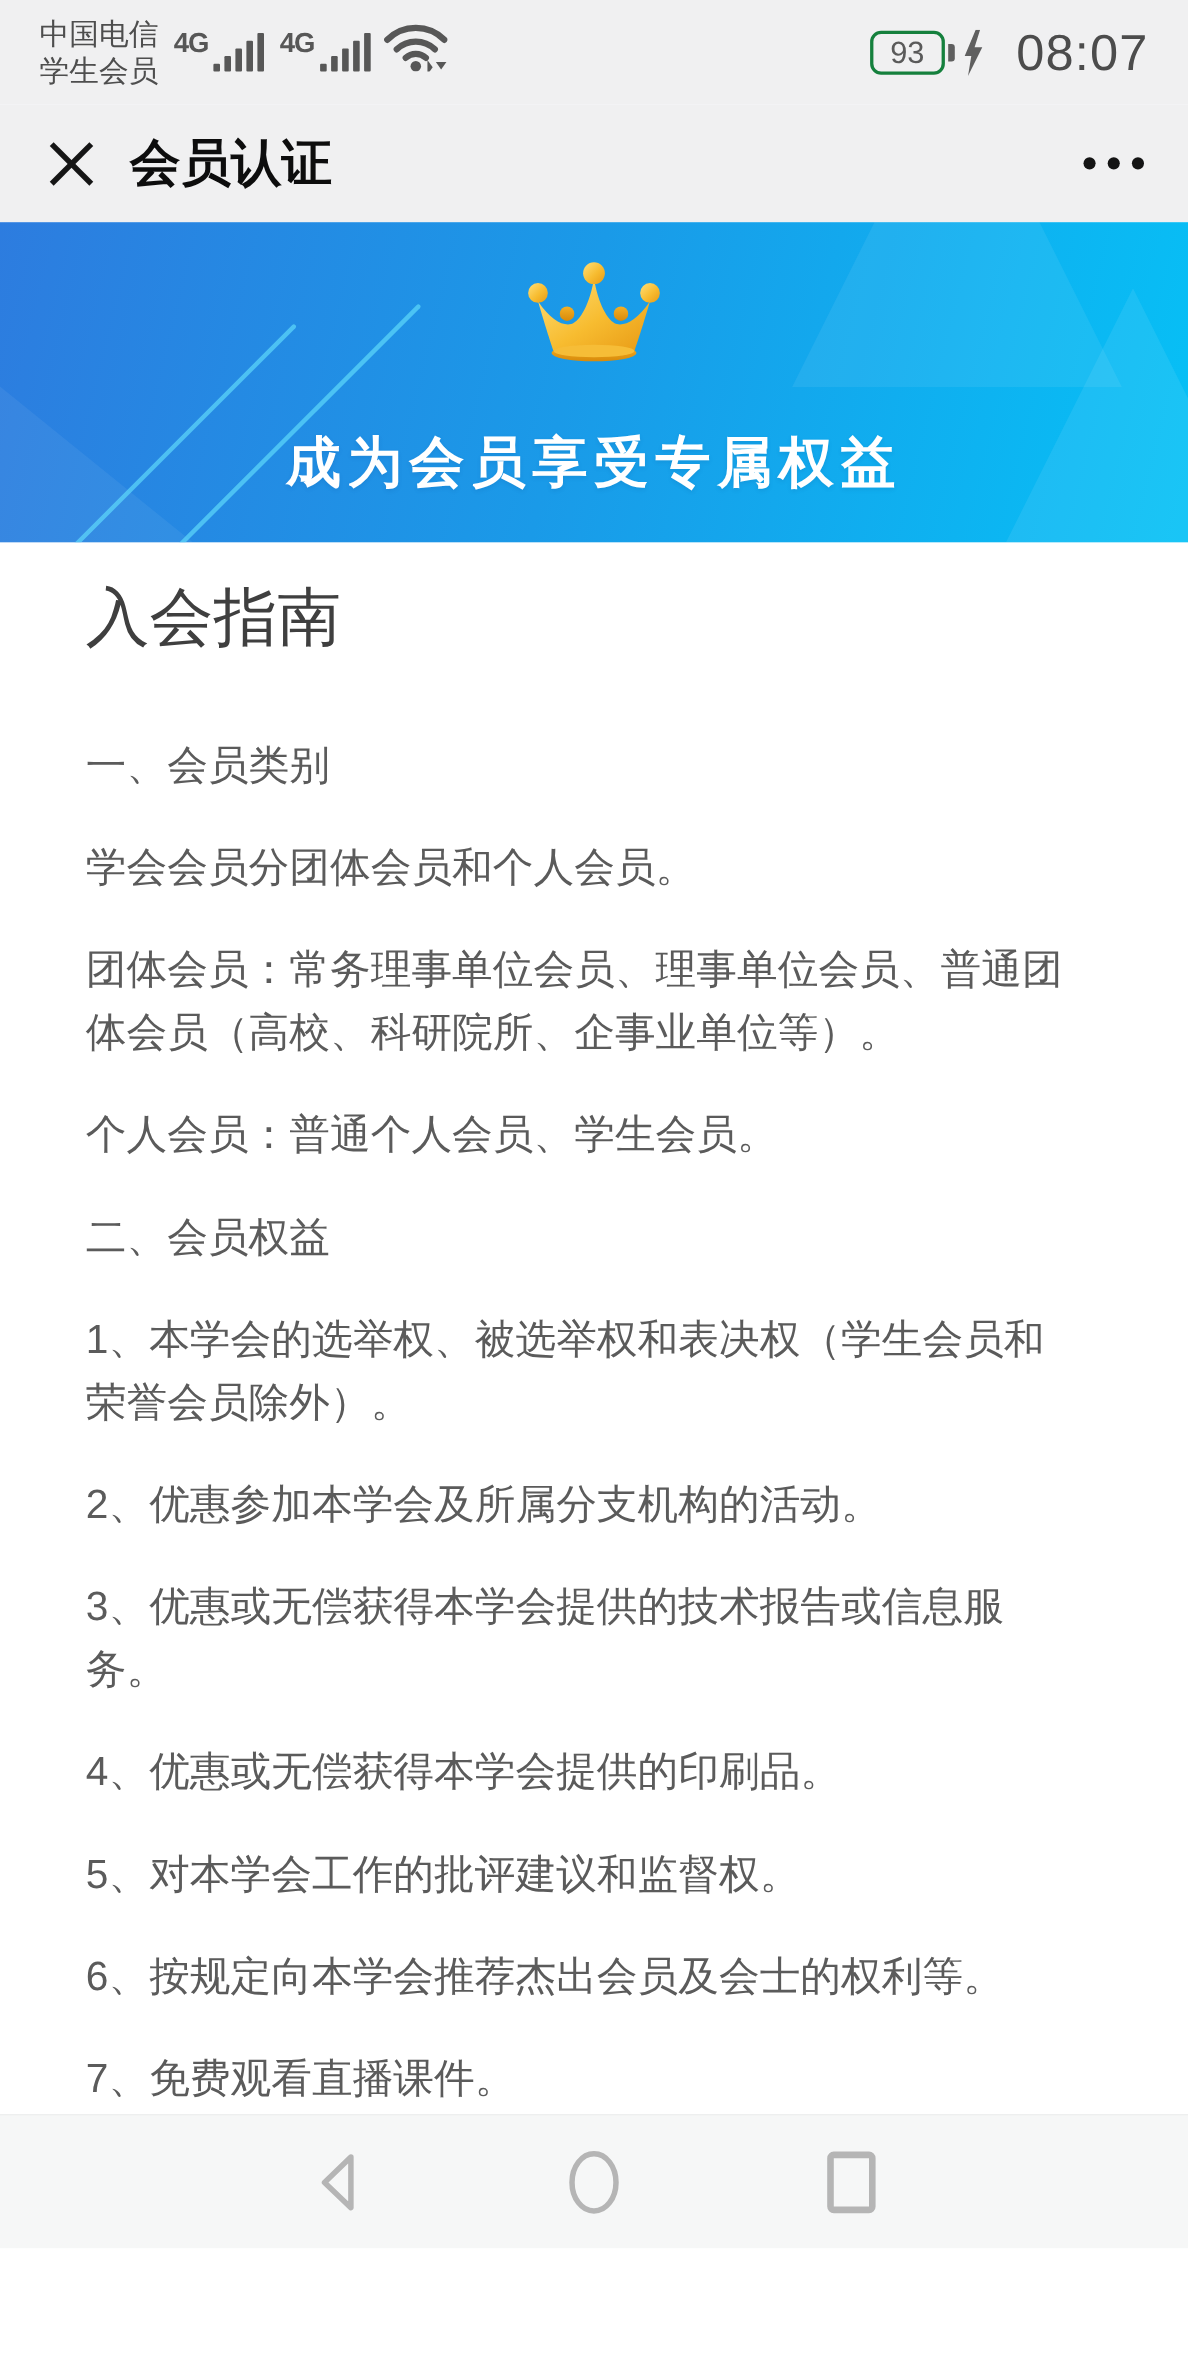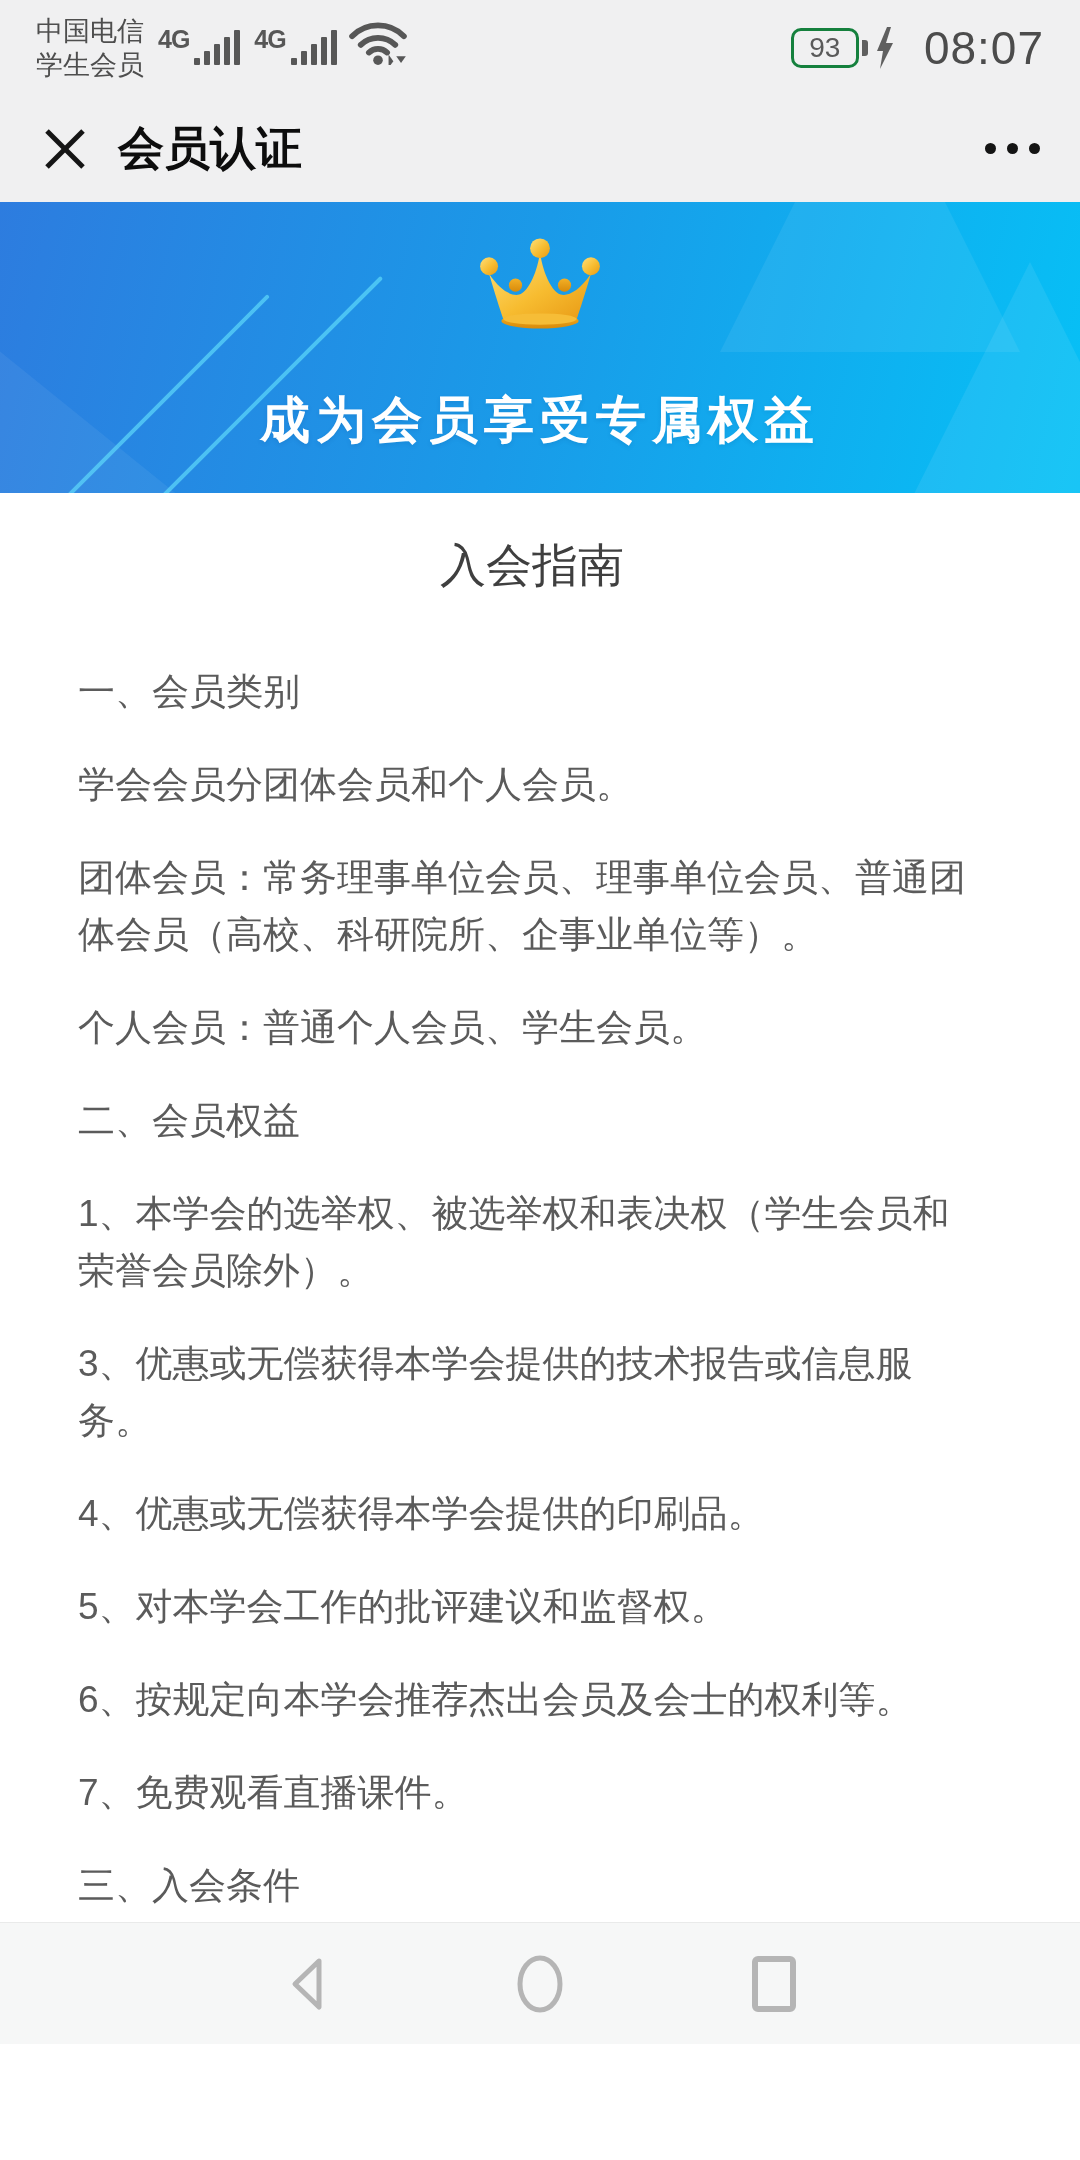--- a/index.html
+++ b/index.html
@@ -40,21 +40,21 @@
   .deco-line.l2 { width:330px; left:100px; top:190px; }
   .deco-tri { position:absolute; opacity:.10; background:#ffffff; }
   .tri-a { width:420px; height:420px; right:-160px; top:60px; clip-path:polygon(50% 0,100% 100%,0 100%); opacity:.08; }
   .tri-b { width:300px; height:300px; right:60px; top:-150px; clip-path:polygon(50% 0,100% 100%,0 100%); opacity:.07; }
   .tri-c { width:520px; height:420px; left:-60px; bottom:-230px; clip-path:polygon(0 0,100% 100%,0 100%); opacity:.06; }
   .crown { margin-top:36px; position:relative; }
   .slogan { margin-top:50px; color:#ffffff; font-size:50px; font-weight:800; letter-spacing:6px; white-space:nowrap; text-shadow:0 2px 4px rgba(0,60,120,.12); }
 
   
   .content { flex:1; background:#ffffff; padding:0 94px 0 78px; overflow:hidden; }
-  .guide-heading { text-align:center; font-size:46px; color:#3f3f3f; margin-top:42px; font-weight:400; }
+  .guide-heading { text-align:left; font-size:58px; color:#3f3f3f; margin-top:30px; font-weight:400; }
   .content p { font-size:37px; line-height:57px; color:#5b5b5b; margin-top:36px; text-align:left; }
   .content p.first { margin-top:66px; }
 
   
   .android-nav { height:122px; flex:none; background:#f6f7f7; border-top:1px solid rgba(0,0,0,.05);
                  display:flex; align-items:center; justify-content:center; gap:178px; }
   .anav-btn { display:flex; align-items:center; justify-content:center; cursor:pointer; }
 </style>
 </head>
 <body>
@@ -156,20 +156,21 @@
   </div>
 
   <div class="content">
     <div class="guide-heading">入会指南</div>
     <p class="first">一、会员类别</p>
     <p>学会会员分团体会员和个人会员。</p>
     <p>团体会员：常务理事单位会员、理事单位会员、普通团体会员（高校、科研院所、企事业单位等）。</p>
     <p>个人会员：普通个人会员、学生会员。</p>
     <p>二、会员权益</p>
     <p>1、本学会的选举权、被选举权和表决权（学生会员和荣誉会员除外）。</p>
+    <p>2、优惠参加本学会及所属分支机构的活动。</p>
     <p>3、优惠或无偿获得本学会提供的技术报告或信息服务。</p>
     <p>4、优惠或无偿获得本学会提供的印刷品。</p>
     <p>5、对本学会工作的批评建议和监督权。</p>
     <p>6、按规定向本学会推荐杰出会员及会士的权利等。</p>
     <p>7、免费观看直播课件。</p>
     <p>三、入会条件</p>
   </div>
 
   <div class="android-nav">
     <div class="anav-btn">

